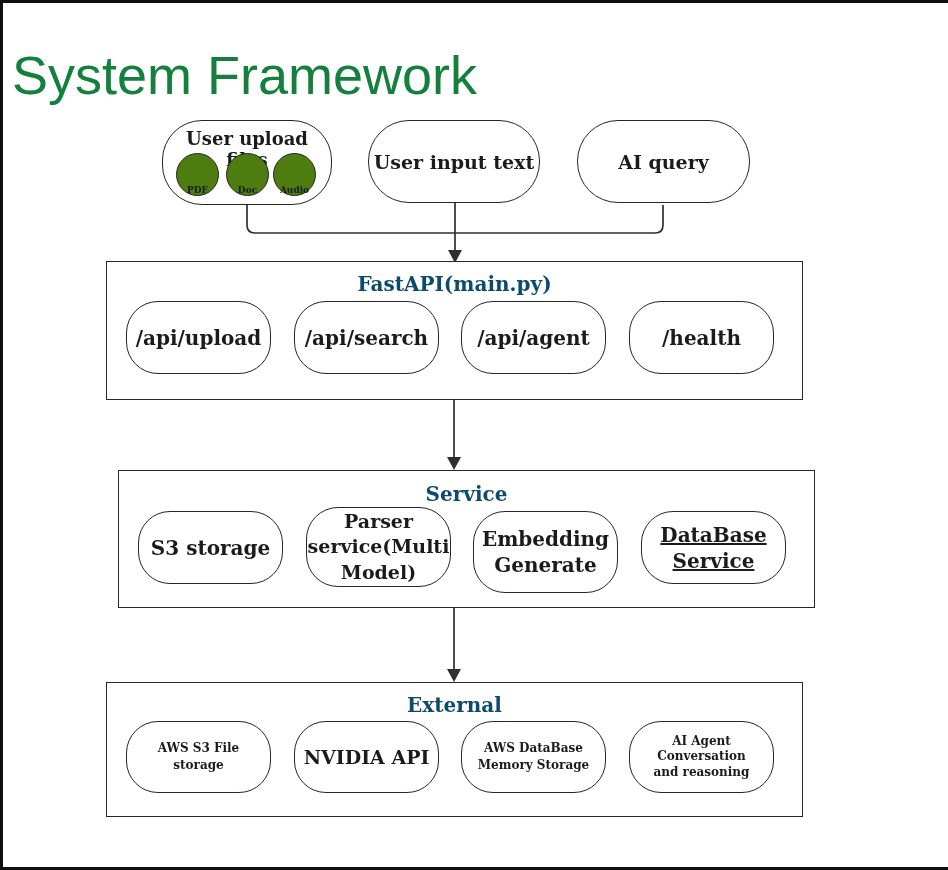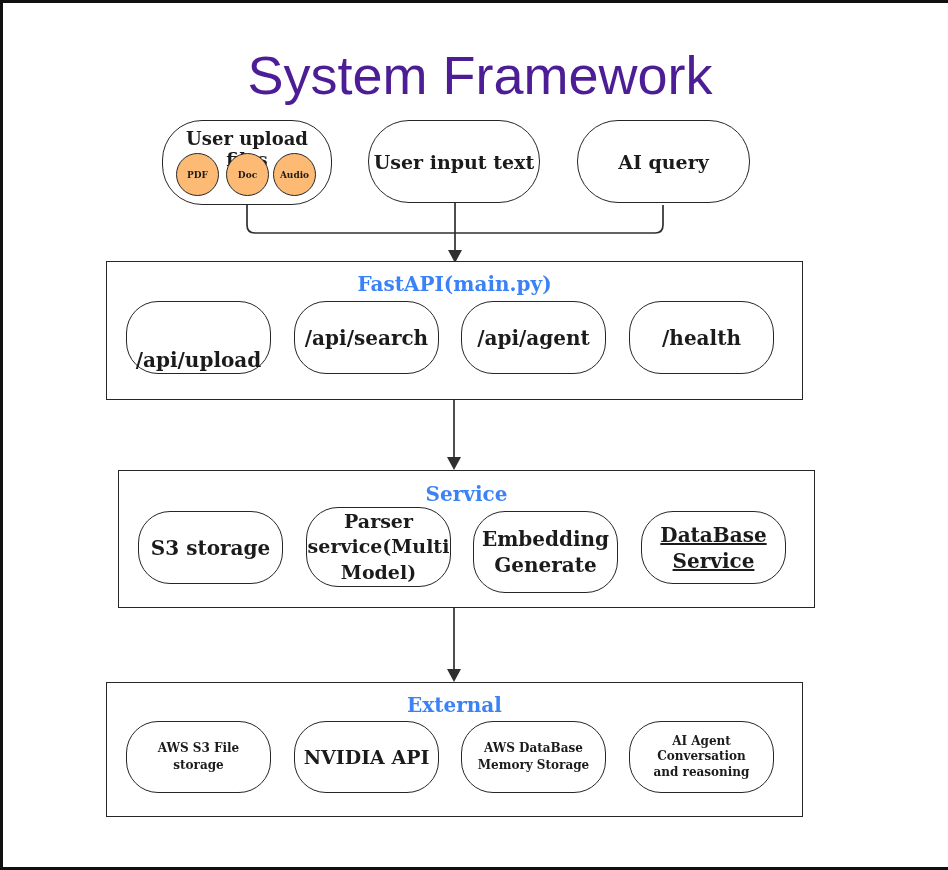--- a/index.html
+++ b/index.html
@@ -7,52 +7,52 @@
     width:948px;height:870px;position:relative;overflow:hidden;
     font-family:"DejaVu Serif","Liberation Serif",serif;
     color:#1b1b1b;
   }
   .frame{
     position:absolute;left:0;top:0;width:948px;height:870px;
     border-left:3px solid #101010;border-top:3px solid #101010;border-bottom:3px solid #101010;
     box-sizing:border-box;pointer-events:none;
   }
   .title{
-    position:absolute;left:12px;right:0;top:44px;text-align:center;
+    position:absolute;left:12px;right:0;top:44px;text-align:left;
     font-family:"Liberation Sans","DejaVu Sans",sans-serif;
-    font-size:54px;font-weight:400;color:#4c1d95;letter-spacing:0px;
+    font-size:54px;font-weight:400;color:#15803d;letter-spacing:0px;
   }
   svg.connectors{position:absolute;left:0;top:0;width:948px;height:870px;}
   .pill{
     position:absolute;box-sizing:border-box;background:#fff;
     border:1.5px solid #262626;
     display:flex;flex-direction:column;align-items:center;justify-content:center;
     text-align:center;font-weight:700;
   }
   .pill .ln{white-space:nowrap;}
   .toppill{border-radius:41px;font-size:19px;}
   .nodepill{border-radius:32px;font-size:20px;line-height:1.3;}
   .extpill{font-size:12px;line-height:1.38;}
   .layerbox{
     position:absolute;box-sizing:border-box;background:#fff;
     border:1.8px solid #262626;
   }
   .layertitle{
     position:absolute;left:0;right:0;text-align:center;
-    font-weight:700;font-size:20px;color:#3b82f6;
+    font-weight:700;font-size:20px;color:#0c4a6e;
   }
   .uploadpill{border-radius:40px;}
   .uploadlabel{
     position:absolute;left:0;right:0;top:7px;text-align:center;
     font-weight:700;font-size:18px;
   }
   .ftcircle{
     position:absolute;width:43px;height:43px;border-radius:50%;
-    border:1.5px solid #262626;box-sizing:border-box;background:#fdba74;
-    display:flex;align-items:center;justify-content:center;
+    border:1.5px solid #262626;box-sizing:border-box;background:#4d7c0f;
+    display:flex;align-items:flex-end;justify-content:center;
     font-weight:700;font-size:9px;
   }
 </style>
 </head>
 <body>
 
 <div class="frame"></div>
 
 <div class="title">System Framework</div>
 
@@ -86,21 +86,21 @@
 <div class="pill toppill" style="left:368px;top:120px;width:172px;height:83px;">
   <div class="ln">User input text</div>
 </div>
 
 <div class="pill toppill" style="left:577px;top:120px;width:173px;height:83px;">
   <div class="ln">AI query</div>
 </div>
 
 <div class="layerbox" style="left:106px;top:261px;width:697px;height:139px;">
   <div class="layertitle" style="top:10px;">FastAPI(main.py)</div>
-  <div class="pill nodepill" style="left:19px;top:39px;width:145px;height:73px;justify-content:flex-end;">
+  <div class="pill nodepill" style="left:19px;top:39px;width:145px;height:73px;">
     <div class="ln">/api/upload</div>
   </div>
   <div class="pill nodepill" style="left:187px;top:39px;width:145px;height:73px;">
     <div class="ln">/api/search</div>
   </div>
   <div class="pill nodepill" style="left:354px;top:39px;width:145px;height:73px;">
     <div class="ln">/api/agent</div>
   </div>
   <div class="pill nodepill" style="left:522px;top:39px;width:145px;height:73px;">
     <div class="ln">/health</div>

